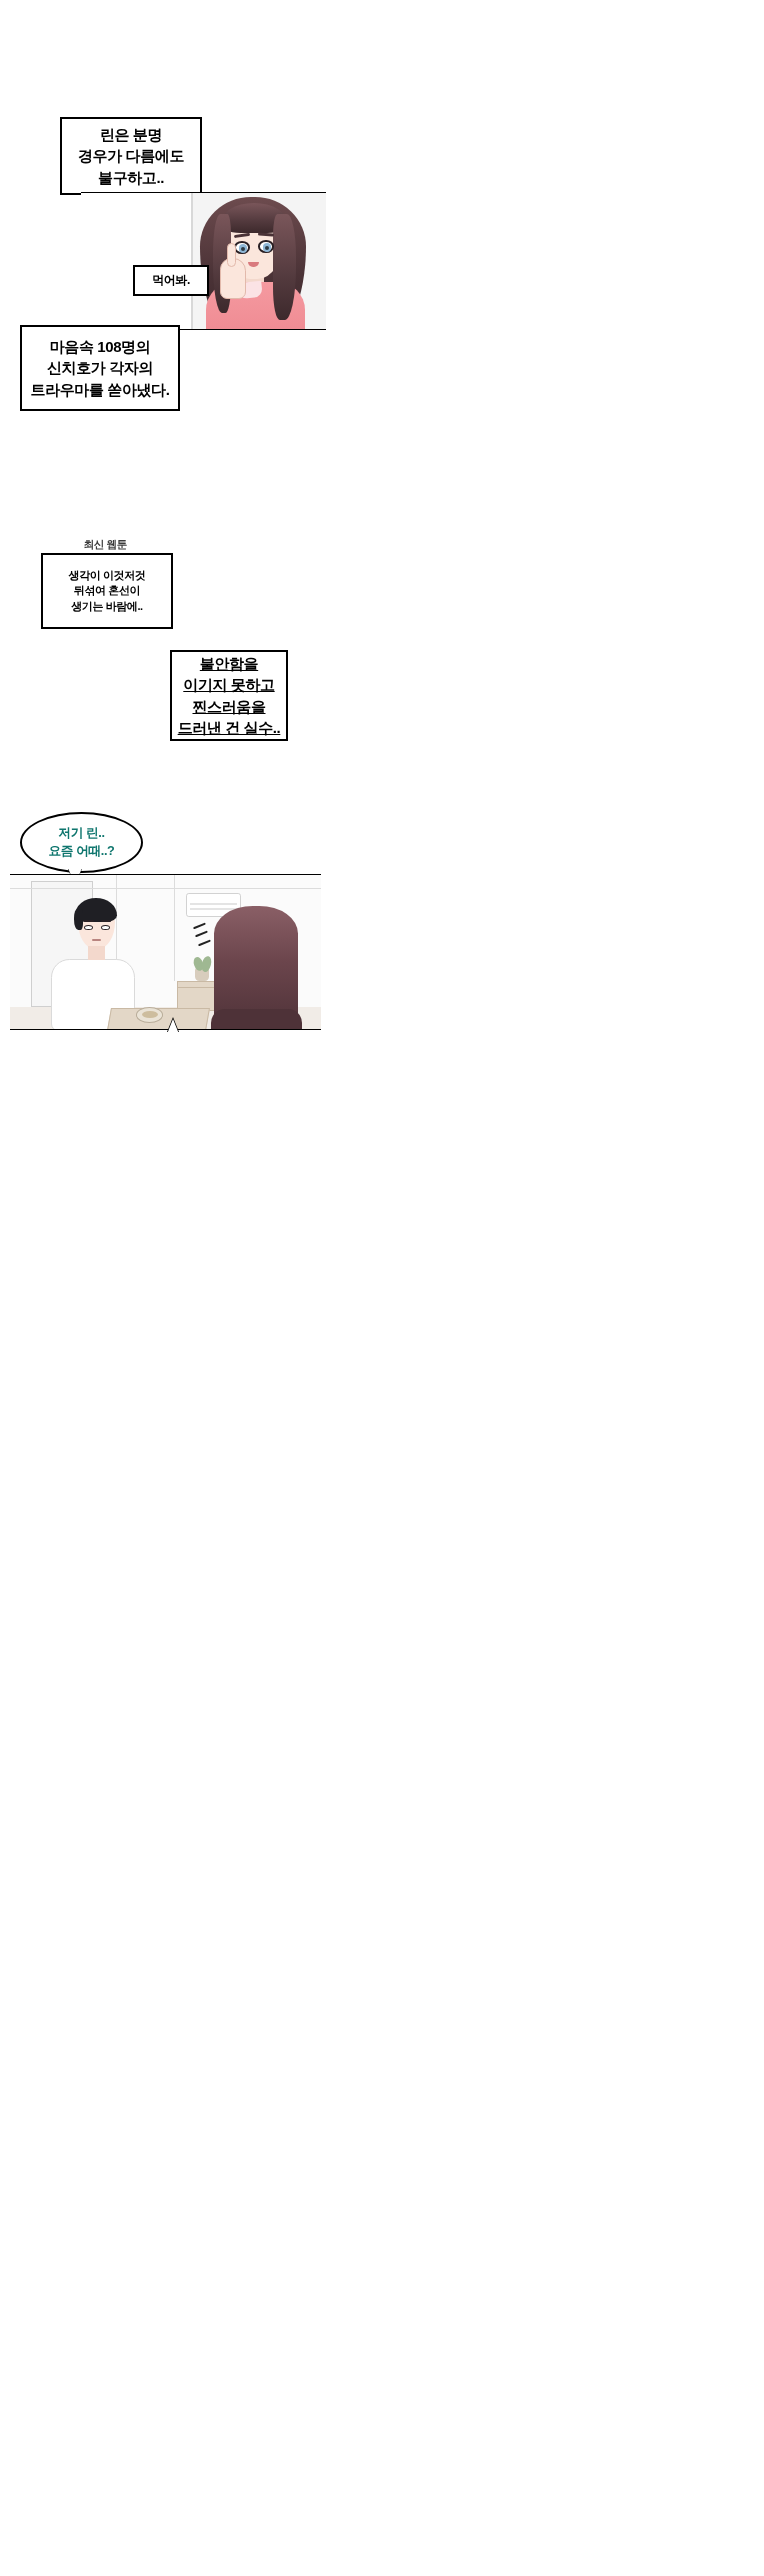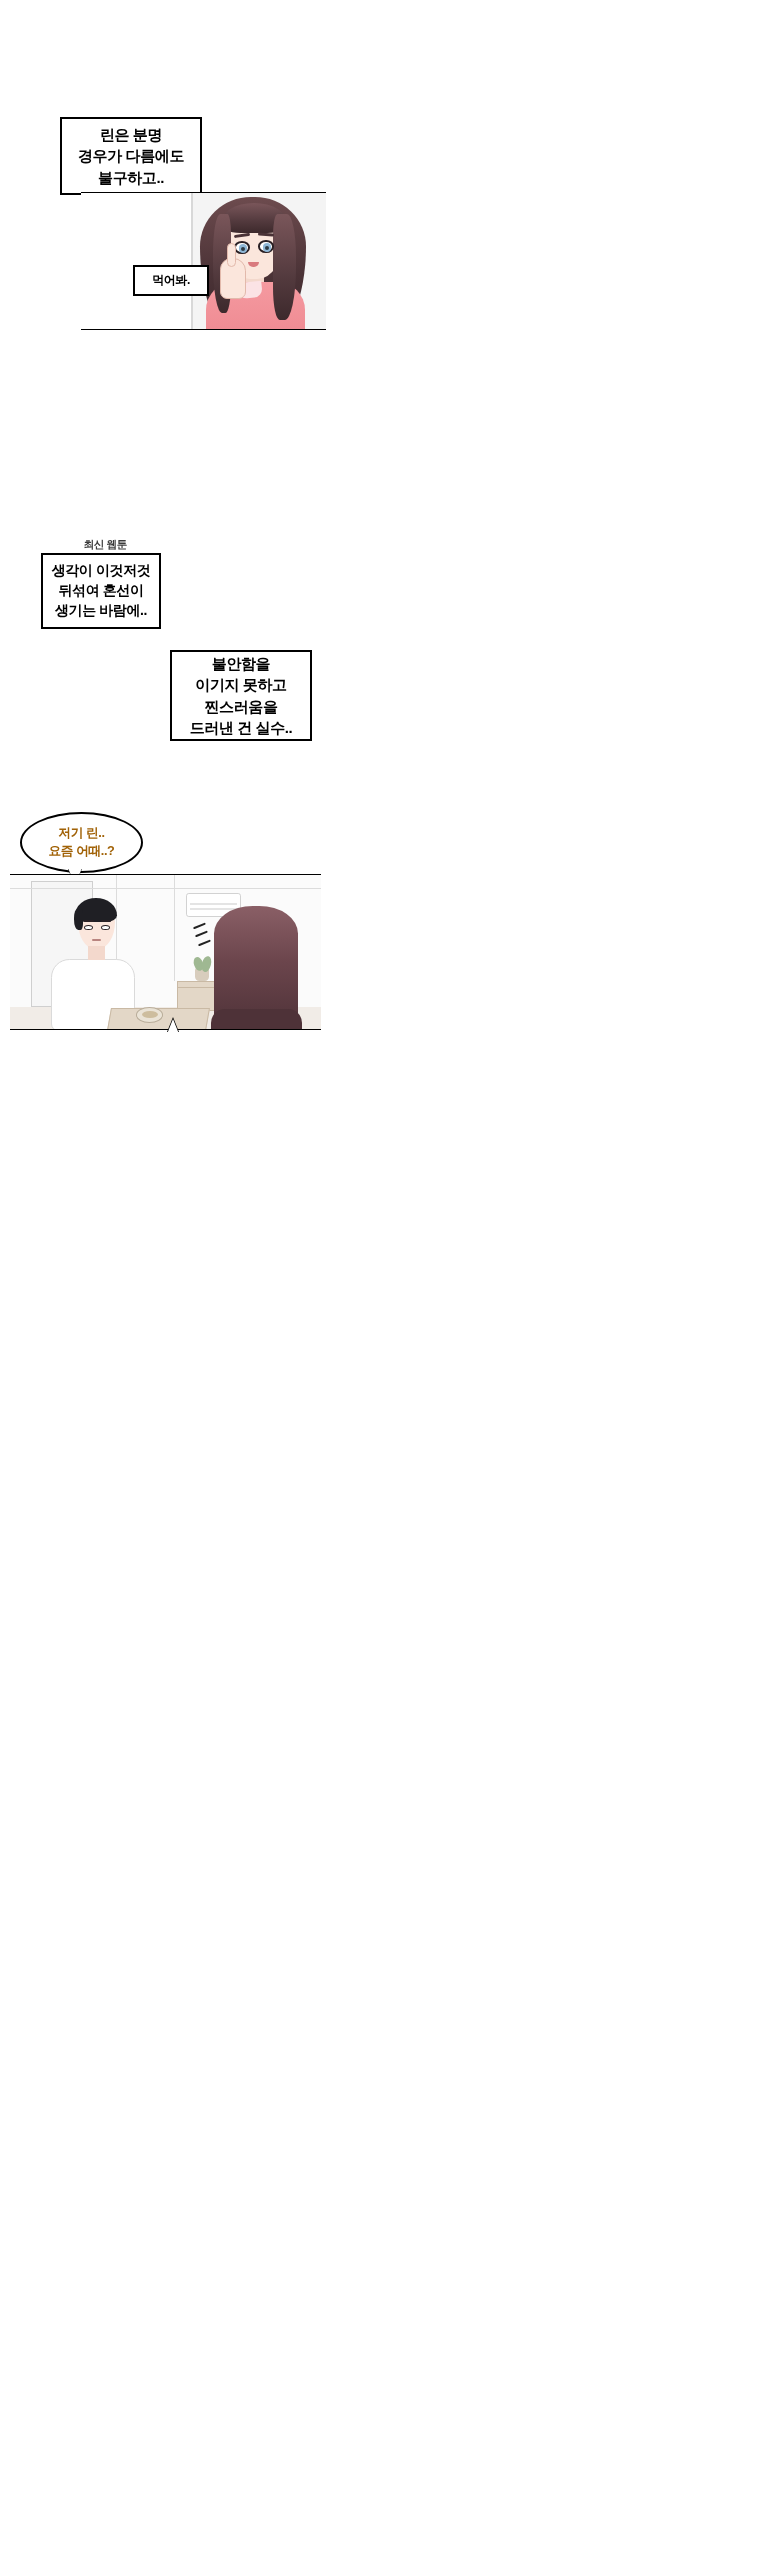--- a/index.html
+++ b/index.html
@@ -47,21 +47,21 @@
     font-weight: 700;
     letter-spacing: -0.4px;
     line-height: 1.4;
     white-space: pre-line;
   }
   .bubble-oval {
     background: #ffffff;
     border: 2.1px solid #000000;
     border-radius: 50%;
     box-sizing: border-box;
-    color: #a16207;
+    color: #0f766e;
     font-weight: 700;
     letter-spacing: -0.4px;
     line-height: 1.4;
     white-space: pre-line;
   }
   .tail {
     position: absolute;
     width: 0;
     height: 0;
   }
@@ -202,47 +202,52 @@
 
       <div class="hand" style="left:139px; top:65px; width:25.5px; height:41px; border-radius:11.3px 12.7px 7px 7px;"></div>
       <div class="hand" style="left:146px; top:50px; width:9.2px; height:24px; border-radius:5.7px;"></div>
     </div>
   </div>
 
   <div class="bubble-rect abs center-text" style="left:127px; top:265px; width:76px; height:31px; font-size:12px;">
     <span>먹어봐.</span>
   </div>
 
+  <div class="narration abs center-text" style="left:14px; top:325px; width:160px; height:86px; font-size:15px;">
+    <span>마음속 108명의
+신치호가 각자의
+트라우마를 쏟아냈다.</span>
+  </div>
 
   <div class="abs" style="left:11.3px; top:538px; width:92px;margin-left:48px;">
     <div style="text-align:center;">
       <span class="wm-title">최신 웹툰</span>
     </div>
     <div style="margin-top:1.4px; white-space:nowrap;">
       <span class="wm-sub">THE </span><span class="wm-sub wm-red">빠르고</span><span class="wm-sub"> 가장 편하게</span>
     </div>
     <div style="margin-top:2.1px; display:flex; gap:3.5px;">
       <span class="wm-chip">
         <span class="g">G</span>
         <span>구글검색</span>
       </span>
       <span class="wm-chip2">
         <span>◆</span>
         <span>툰북</span>
       </span>
     </div>
   </div>
 
-  <div class="narration abs center-text" style="left:35px; top:553px; width:120px; height:76px; font-size:14px;">
+  <div class="narration abs center-text" style="left:35px; top:553px; width:132px; height:76px; font-size:11px;">
     <span>생각이 이것저것
 뒤섞여 혼선이
 생기는 바람에..</span>
   </div>
 
-  <div class="narration abs center-text" style="left:164px; top:650px; width:142px; height:91px; font-size:15px;">
+  <div class="narration abs center-text" style="left:164px; top:650px; width:118px; height:91px; font-size:15px;text-decoration:underline;">
     <span>불안함을
 이기지 못하고
 찐스러움을
 드러낸 건 실수..</span>
   </div>
 
   <div class="bubble-oval abs center-text" style="left:14px; top:812px; width:123px; height:61px; font-size:12.7px;">
     <span>저기 린..
 요즘 어때..?</span>
   </div>

